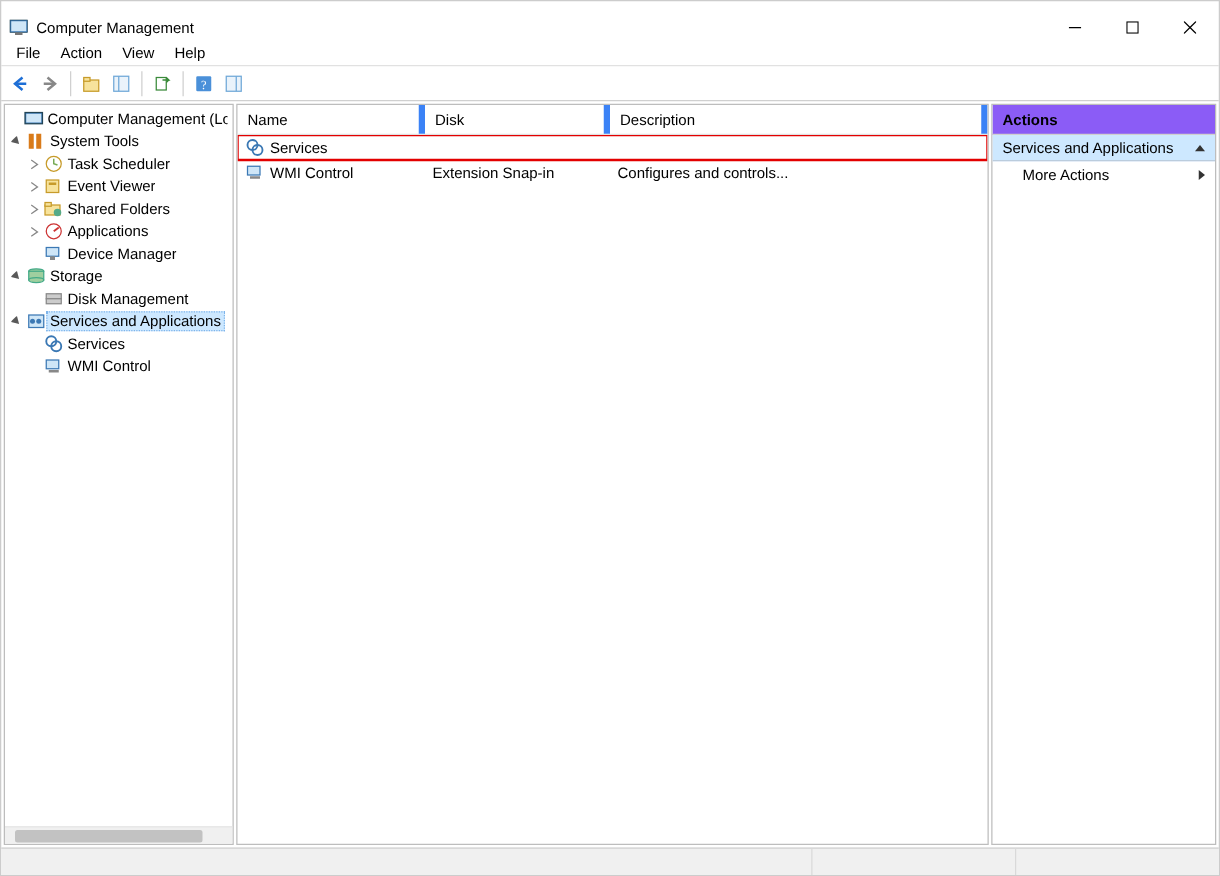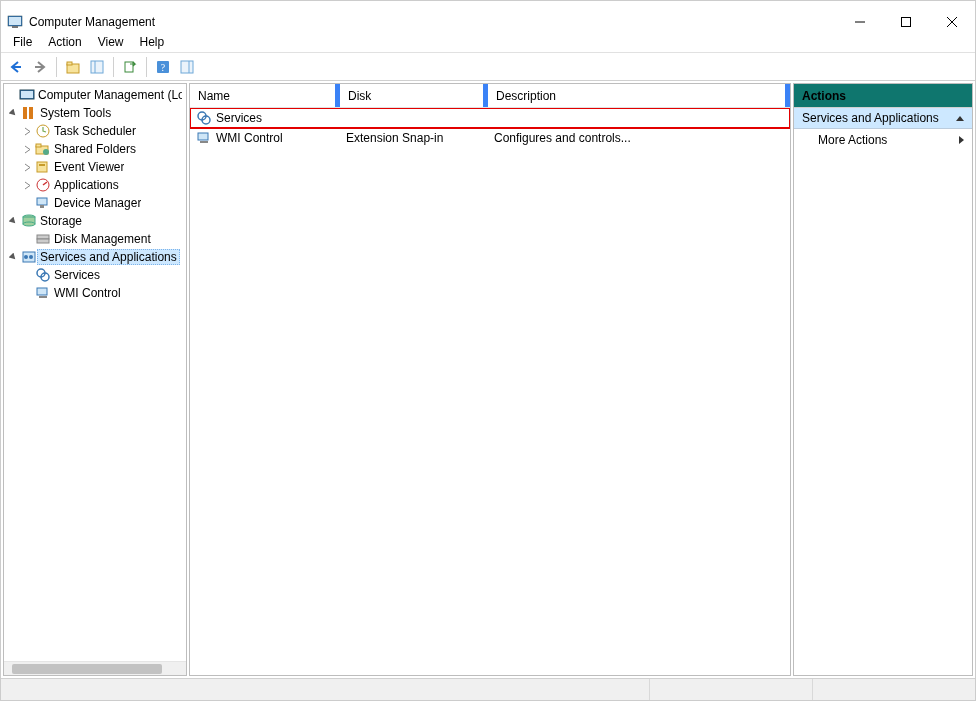--- a/index.html
+++ b/index.html
@@ -49,21 +49,21 @@
   .list-body { flex: 1; overflow: auto; }
   .list-row { display: flex; align-items: center; height: 20px; }
   .list-row .cell { padding: 0 6px; overflow: hidden; white-space: nowrap; text-overflow: ellipsis; }
   .list-row .cell.name { width: 150px; display: flex; align-items: center; gap: 4px; }
   .list-row .cell.type { width: 148px; }
   .list-row .cell.desc { flex: 1; }
   .list-row .row-icon { width: 16px; height: 16px; flex: 0 0 16px; }
   .list-row.highlight { outline: 2px solid #e30000; outline-offset: -1px; }
 
   
-  .actions-header { height: 24px; background: #0f766e; border-bottom: 1px solid #d0d0d0; display: flex; align-items: center; padding: 0 8px; font-weight: 600; }
+  .actions-header { height: 24px; background: #8b5cf6; border-bottom: 1px solid #d0d0d0; display: flex; align-items: center; padding: 0 8px; font-weight: 600; }
   .actions-group-header { background: #cde8ff; padding: 3px 8px; display: flex; align-items: center; justify-content: space-between; border-bottom: 1px solid #bcd; }
   .actions-item { padding: 4px 8px 4px 24px; display: flex; align-items: center; justify-content: space-between; }
 
   
   .statusbar { height: 22px; border-top: 1px solid #d0d0d0; background: #f0f0f0; display: flex; }
   .statusbar .seg { border-right: 1px solid #d9d9d9; flex: 1; }
 
   
   .fake-hscroll { height: 14px; background: #f0f0f0; border-top: 1px solid #e5e5e5; }
   .fake-hscroll .thumb { height: 10px; width: 150px; background: #c2c2c2; margin: 2px 0 0 8px; border-radius: 2px; }
@@ -207,41 +207,41 @@
         </div>
         <div class="tree-row">
           <span class="indent" style="width:16px"></span>
           <span class="tree-expander">
               <svg viewBox="0 0 9 9">
                 <path d="M2 1 L7 4.5 L2 8" fill="none" stroke="#888" stroke-width="1"></path>
               </svg>
             </span>
           <span class="tree-icon">
               <svg viewBox="0 0 16 16">
+                <rect x="2" y="3" width="10" height="10" fill="#f7e39c" stroke="#c79b2a"></rect>
+                <rect x="4" y="5" width="6" height="2" fill="#c79b2a"></rect>
+              </svg>
+            </span>
+          <span class="tree-label">Event Viewer</span>
+        </div>
+        <div class="tree-row">
+          <span class="indent" style="width:16px"></span>
+          <span class="tree-expander">
+              <svg viewBox="0 0 9 9">
+                <path d="M2 1 L7 4.5 L2 8" fill="none" stroke="#888" stroke-width="1"></path>
+              </svg>
+            </span>
+          <span class="tree-icon">
+              <svg viewBox="0 0 16 16">
                 <rect x="1" y="5" width="12" height="8" fill="#f7e39c" stroke="#c79b2a"></rect>
                 <rect x="1" y="3" width="5" height="3" fill="#f7e39c" stroke="#c79b2a"></rect>
                 <circle cx="11" cy="11" r="3" fill="#5a8"></circle>
               </svg>
             </span>
           <span class="tree-label">Shared Folders</span>
-        </div>
-        <div class="tree-row">
-          <span class="indent" style="width:16px"></span>
-          <span class="tree-expander">
-              <svg viewBox="0 0 9 9">
-                <path d="M2 1 L7 4.5 L2 8" fill="none" stroke="#888" stroke-width="1"></path>
-              </svg>
-            </span>
-          <span class="tree-icon">
-              <svg viewBox="0 0 16 16">
-                <rect x="2" y="3" width="10" height="10" fill="#f7e39c" stroke="#c79b2a"></rect>
-                <rect x="4" y="5" width="6" height="2" fill="#c79b2a"></rect>
-              </svg>
-            </span>
-          <span class="tree-label">Event Viewer</span>
         </div>
         <div class="tree-row">
           <span class="indent" style="width:16px"></span>
           <span class="tree-expander">
               <svg viewBox="0 0 9 9">
                 <path d="M2 1 L7 4.5 L2 8" fill="none" stroke="#888" stroke-width="1"></path>
               </svg>
             </span>
           <span class="tree-icon">
               <svg viewBox="0 0 16 16">

